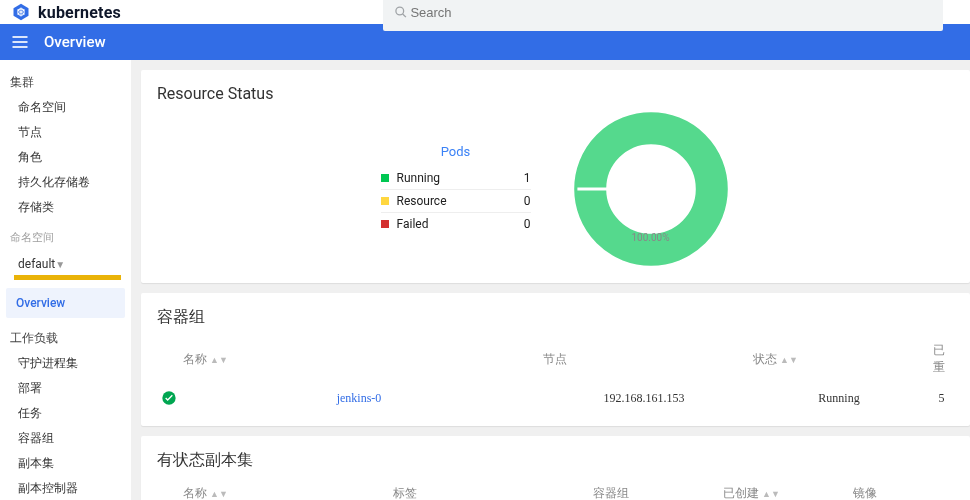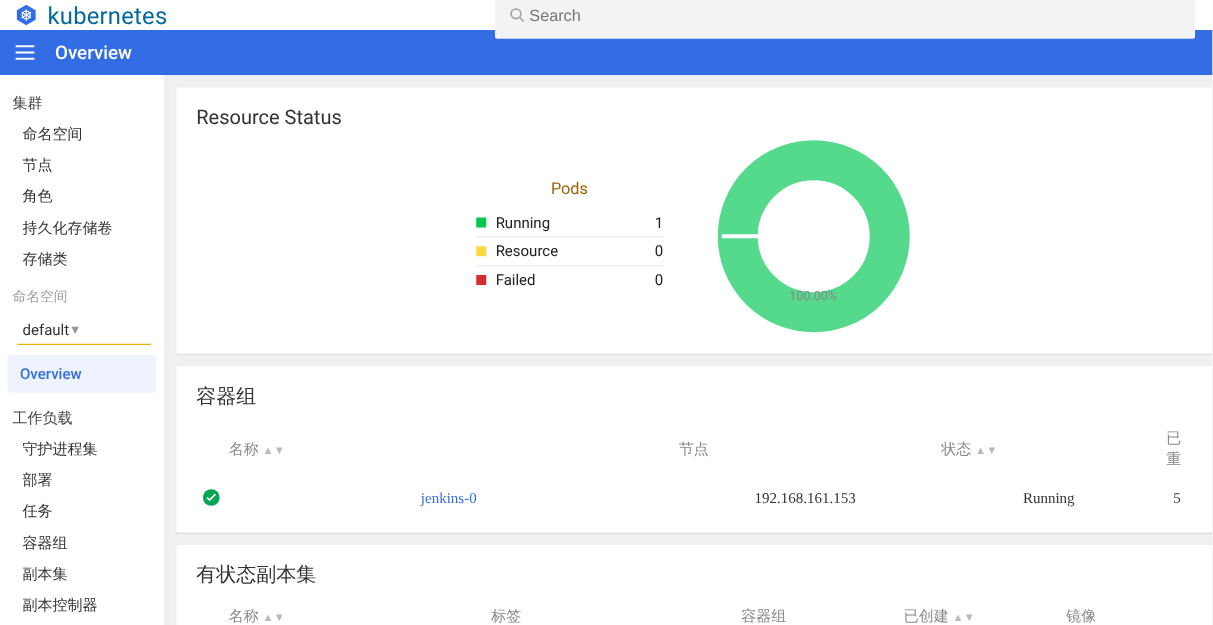--- a/index.html
+++ b/index.html
@@ -2,47 +2,47 @@
 <html><head>
 <meta charset="utf-8">
 <style>
 * { margin:0; padding:0; box-sizing:border-box; }
 body { font-family:Roboto,"Helvetica Neue",Arial,sans-serif; font-size:13px; color:#212121; background:#fff; width:970px; height:500px; overflow:hidden; }
 
 
 .topbar { height:24px; display:flex; align-items:center; padding:0 12px; background:#fff; }
 .brand { display:flex; align-items:center; gap:8px; }
 .brand-logo { width:18px; height:18px; }
-.brand-name { color:#0369a1; font-size:19px; font-weight:400; letter-spacing:.2px; }
+.brand-name { color:#0f172a; font-size:16px; font-weight:700; letter-spacing:.2px; }
 .searchbox { margin-left:262px; width:560px; height:37px; background:#f1f3f4; border-radius:2px; display:flex; align-items:center; padding:0 10px; gap:2px; }
 .searchbox input { border:none; background:transparent; outline:none; font-size:13px; width:100%; color:#555; }
 .search-ic { width:16px; height:16px; opacity:.55; }
 
 
 .bluebar { height:36px; background:#326de6; color:#fff; display:flex; align-items:center; padding:0 10px; gap:14px; }
 .menu-ic { width:20px; height:20px; }
 .bluebar-title { font-size:15px; font-weight:500; }
 
 
 .shell { display:flex; height:calc(500px - 24px - 36px); }
 .sidebar { width:131px; flex:none; padding:10px 0; overflow:hidden; }
 .side-head { font-size:12px; color:#444; padding:4px 10px; font-weight:500; }
 .side-head.muted { color:#9e9e9e; font-size:11px; margin-top:6px; }
 .side-item { font-size:12px; color:#333; padding:4px 10px 4px 18px; cursor:pointer; }
-.ns-sel { margin:4px 10px 8px 14px; display:flex; align-items:center; justify-content:flex-start; color:#333; font-size:12px; padding:4px 4px; border-bottom:1px solid #eab308; }
+.ns-sel { margin:4px 10px 8px 14px; display:flex; align-items:center; justify-content:flex-start; color:#333; font-size:12px; padding:4px 4px; border-bottom:5px solid #eab308; }
 .ns-sel .chev { opacity:.5; font-size:10px; }
 .side-active { background:#eef3fd; color:#326de6; font-weight:500; padding:8px 10px; border-radius:2px; margin:2px 6px; font-size:12px; }
 .side-group { margin-top:8px; }
 
 .main { flex:1; background:#f0f0f0; padding:10px 0 10px 10px; overflow:hidden; }
 .card { background:#fff; border-radius:2px; box-shadow:0 1px 1px rgba(0,0,0,.08); margin-bottom:10px; padding:14px 16px; margin-right:0; }
 .card-title { font-size:16px; font-weight:400; color:#333; }
 .status-wrap { display:flex; align-items:center; gap:40px; margin-top:6px; justify-content:center; }
 .status-list { width:150px; }
-.status-cap { text-align:center; font-size:13px; color:#a16207; margin-bottom:8px; }
+.status-cap { text-align:center; font-size:13px; color:#3b82f6; margin-bottom:8px; }
 .status-row { display:flex; align-items:center; justify-content:space-between; border-bottom:1px solid #eee; padding:4px 0; font-size:12px; }
 .status-row:last-child { border-bottom:none; }
 .dot { width:8px; height:8px; display:inline-block; margin-right:8px; }
 .dot.green { background:#00c752; }
 .dot.yellow { background:#ffd740; }
 .dot.red { background:#d32f2f; }
 .donut { width:160px; height:160px; position:relative; }
 .donut svg { transform:rotate(-90deg); }
 .donut-label { position:absolute; bottom:26px; left:0; right:0; text-align:center; font-size:10px; color:#888; }
 

